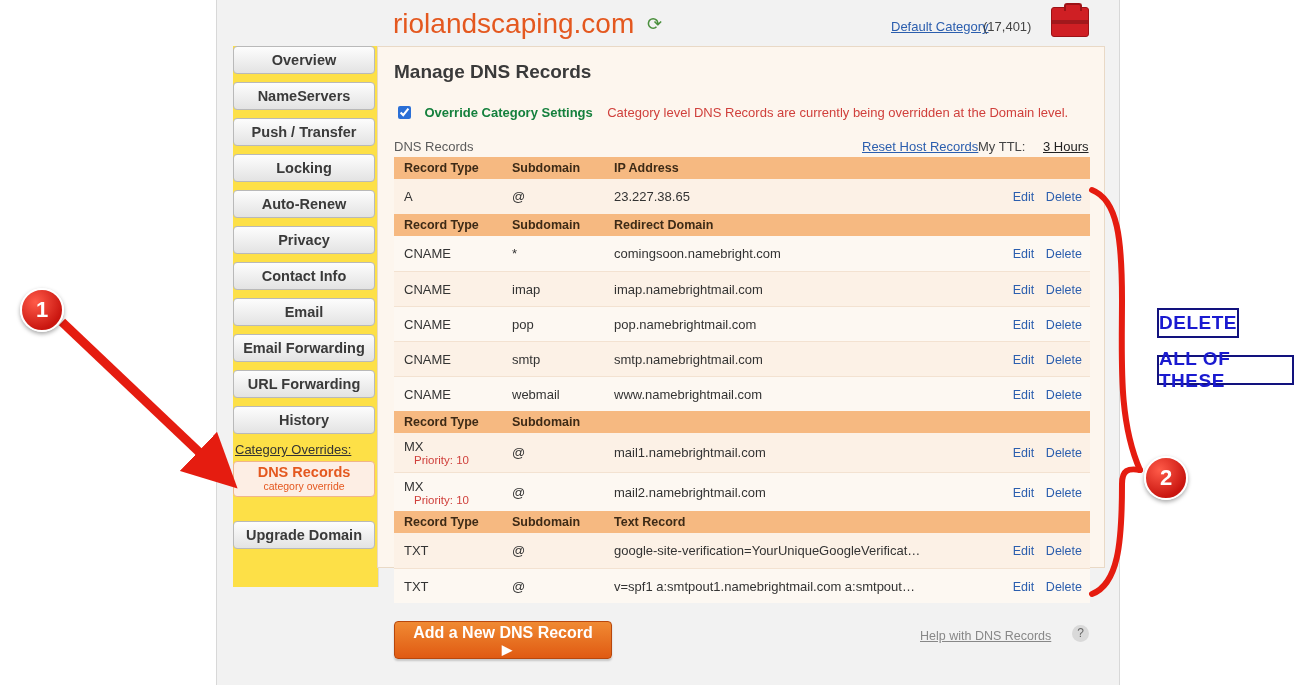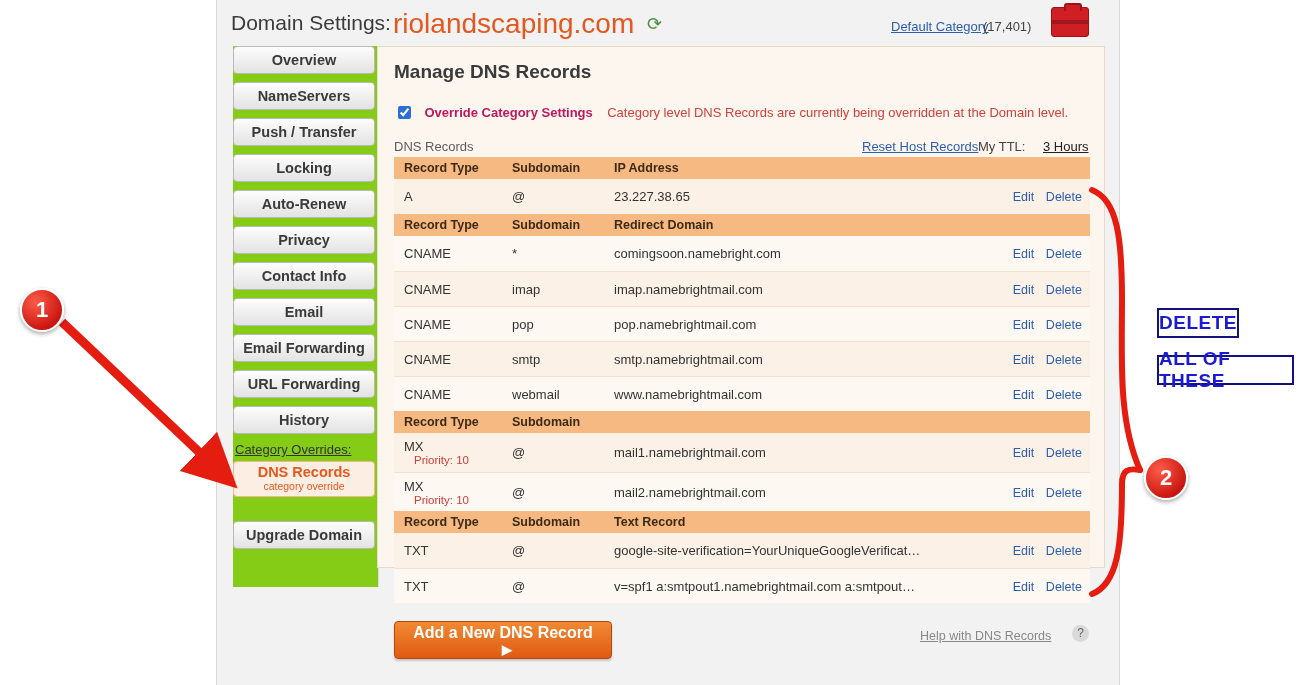--- a/index.html
+++ b/index.html
@@ -56,21 +56,21 @@
     background: #cf1f24;
   }
   .briefcase:after {
     content: ""; position: absolute; left: 0; top: 12px; width: 36px; height: 4px;
     background: rgba(0,0,0,0.22);
   }
 
   
   .nav {
     position: absolute; left: 16px; top: 46px; width: 146px; height: 541px;
-    background: #84cc16; border-right: 1px solid #dcdcdc;
+    background: #fde047; border-right: 1px solid #dcdcdc;
   }
   .nav-btn {
     position: relative; margin: 0 0 8px 0; width: 142px; height: 28px;
     background: linear-gradient(#fdfdfd, #e3e3e3);
     border: 1px solid #b9b9b9; border-radius: 4px;
     font-size: 14.5px; font-weight: bold; color: #3a3a3a;
     display: flex; align-items: center; justify-content: center;
     cursor: pointer;
   }
   .nav-gap { height: 10px; }
@@ -99,21 +99,21 @@
   .card-title {
     position: absolute; left: 16px; top: 14px;
     font-size: 19px; font-weight: bold; color: #3a3a3a;
   }
   .override-row { position: absolute; left: 16px; top: 56px; }
   .override-cb {
     width: 13px; height: 13px; vertical-align: -2px;
     accent-color: #2b6fd6; cursor: pointer;
   }
   .override-label {
-    font-size: 13px; font-weight: bold; color: #be185d; margin-left: 6px;
+    font-size: 13px; font-weight: bold; color: #15803d; margin-left: 6px;
   }
   .override-note {
     font-size: 13px; color: #d0403c; margin-left: 10px;
   }
 
   .subhead { position: absolute; left: 16px; top: 92px; font-size: 13px; color: #5b5b5b; }
   .reset-link {
     position: absolute; left: 484px; top: 92px;
     font-size: 13px; color: #2b5eae; text-decoration: underline; cursor: pointer;
   }
@@ -188,21 +188,20 @@
   svg.overlay { position: absolute; left: 0; top: 0; width: 1306px; height: 685px; pointer-events: none; }
 </style>
 </head>
 <body>
 
 <div id="root">
 
   <div class="window">
 
     <div class="titlebar">
-      <span class="title-label">Domain Settings:</span>
       <span class="title-domain">riolandscaping.com</span>
       <span class="refresh-icon">⟳</span>
       <span class="default-cat">Default Category</span>
       <span class="cat-count">(17,401)</span>
       <div class="briefcase"></div>
     </div>
 
     <div class="nav">
       <div class="nav-btn">
           <span>Overview</span>

